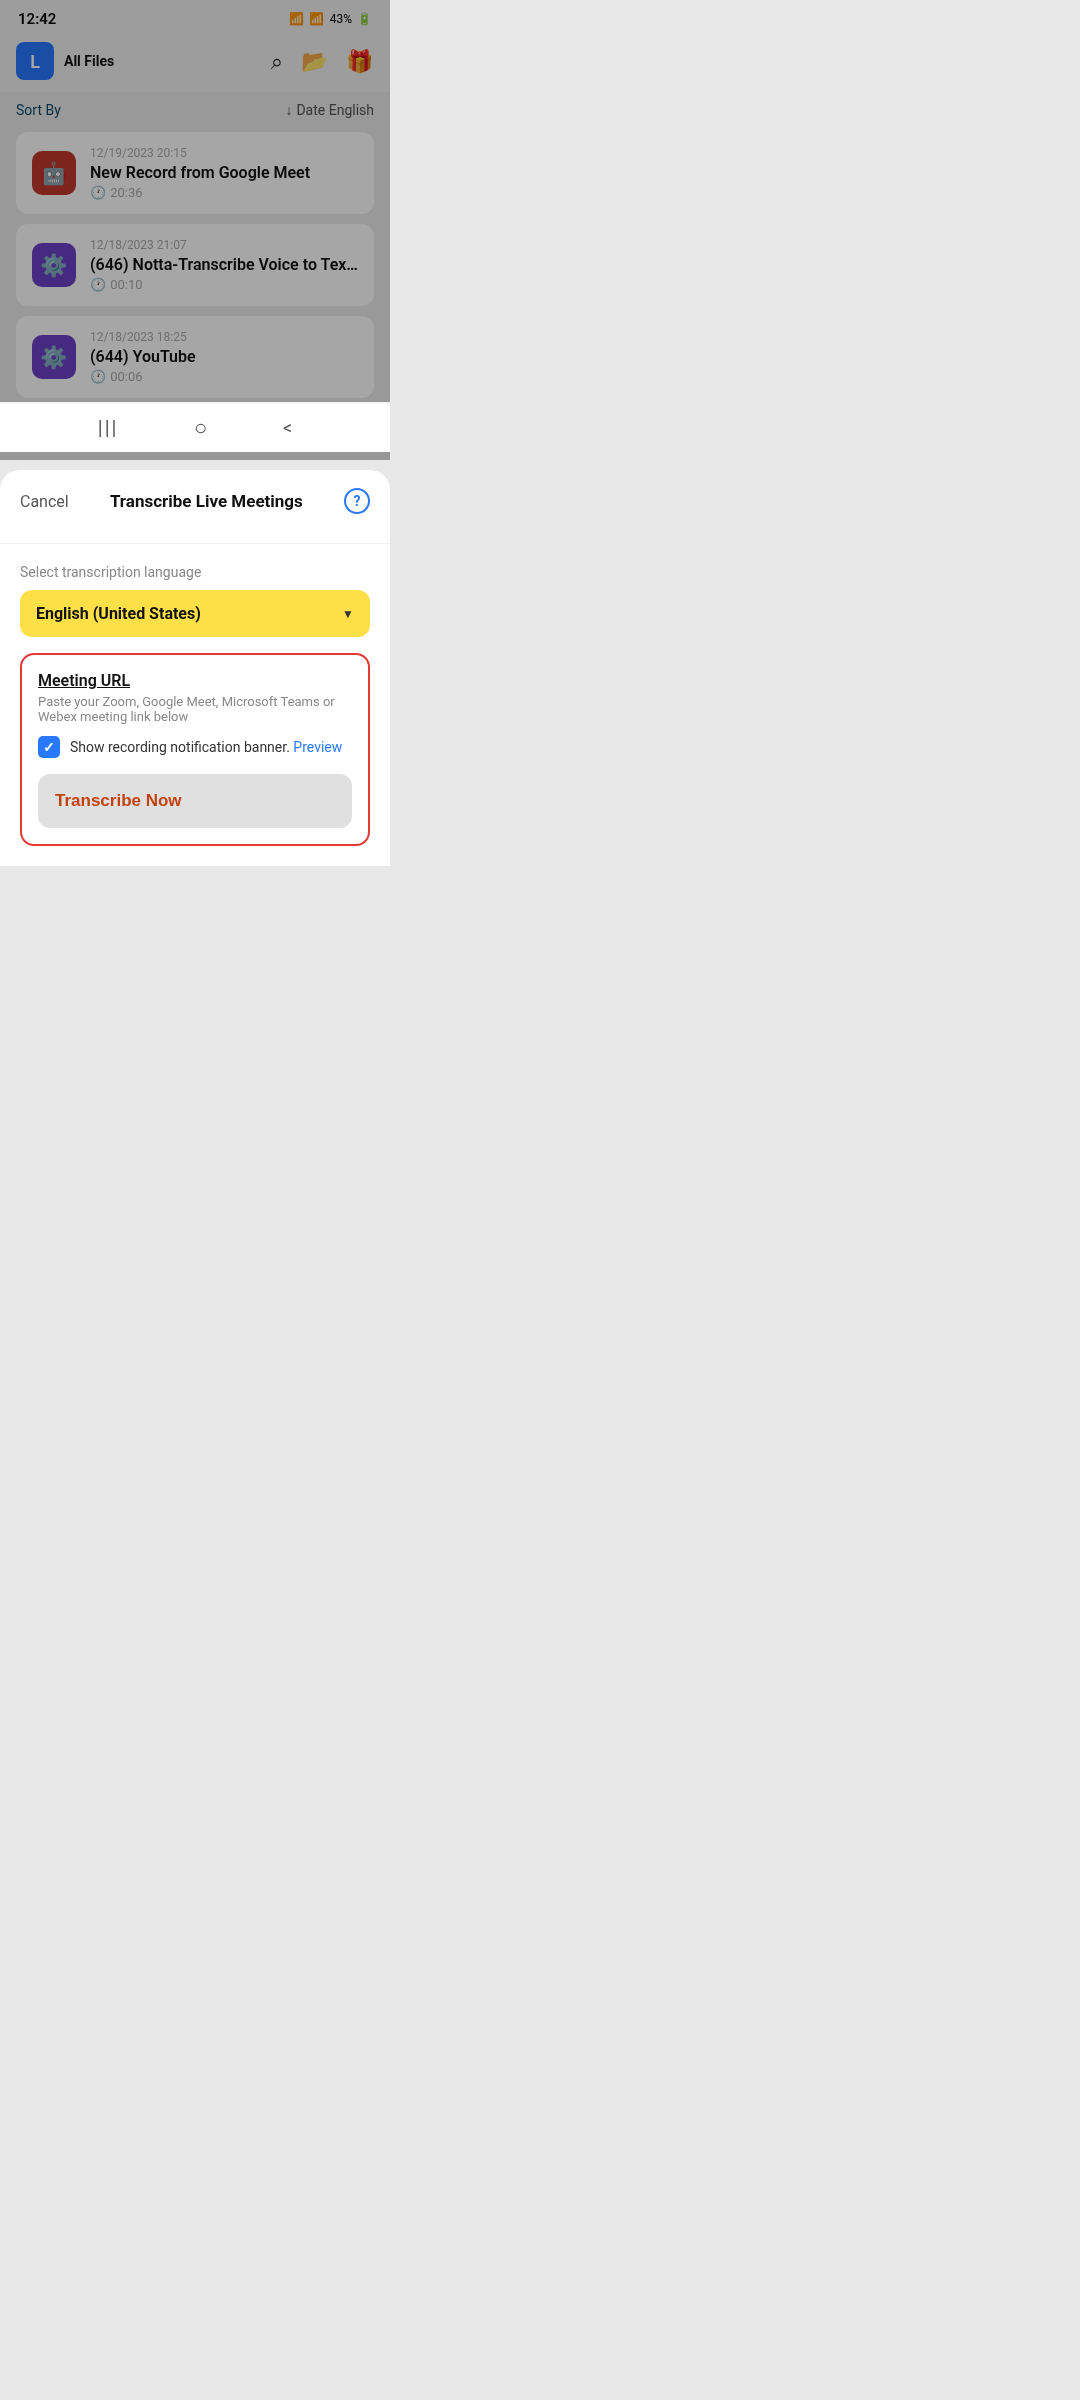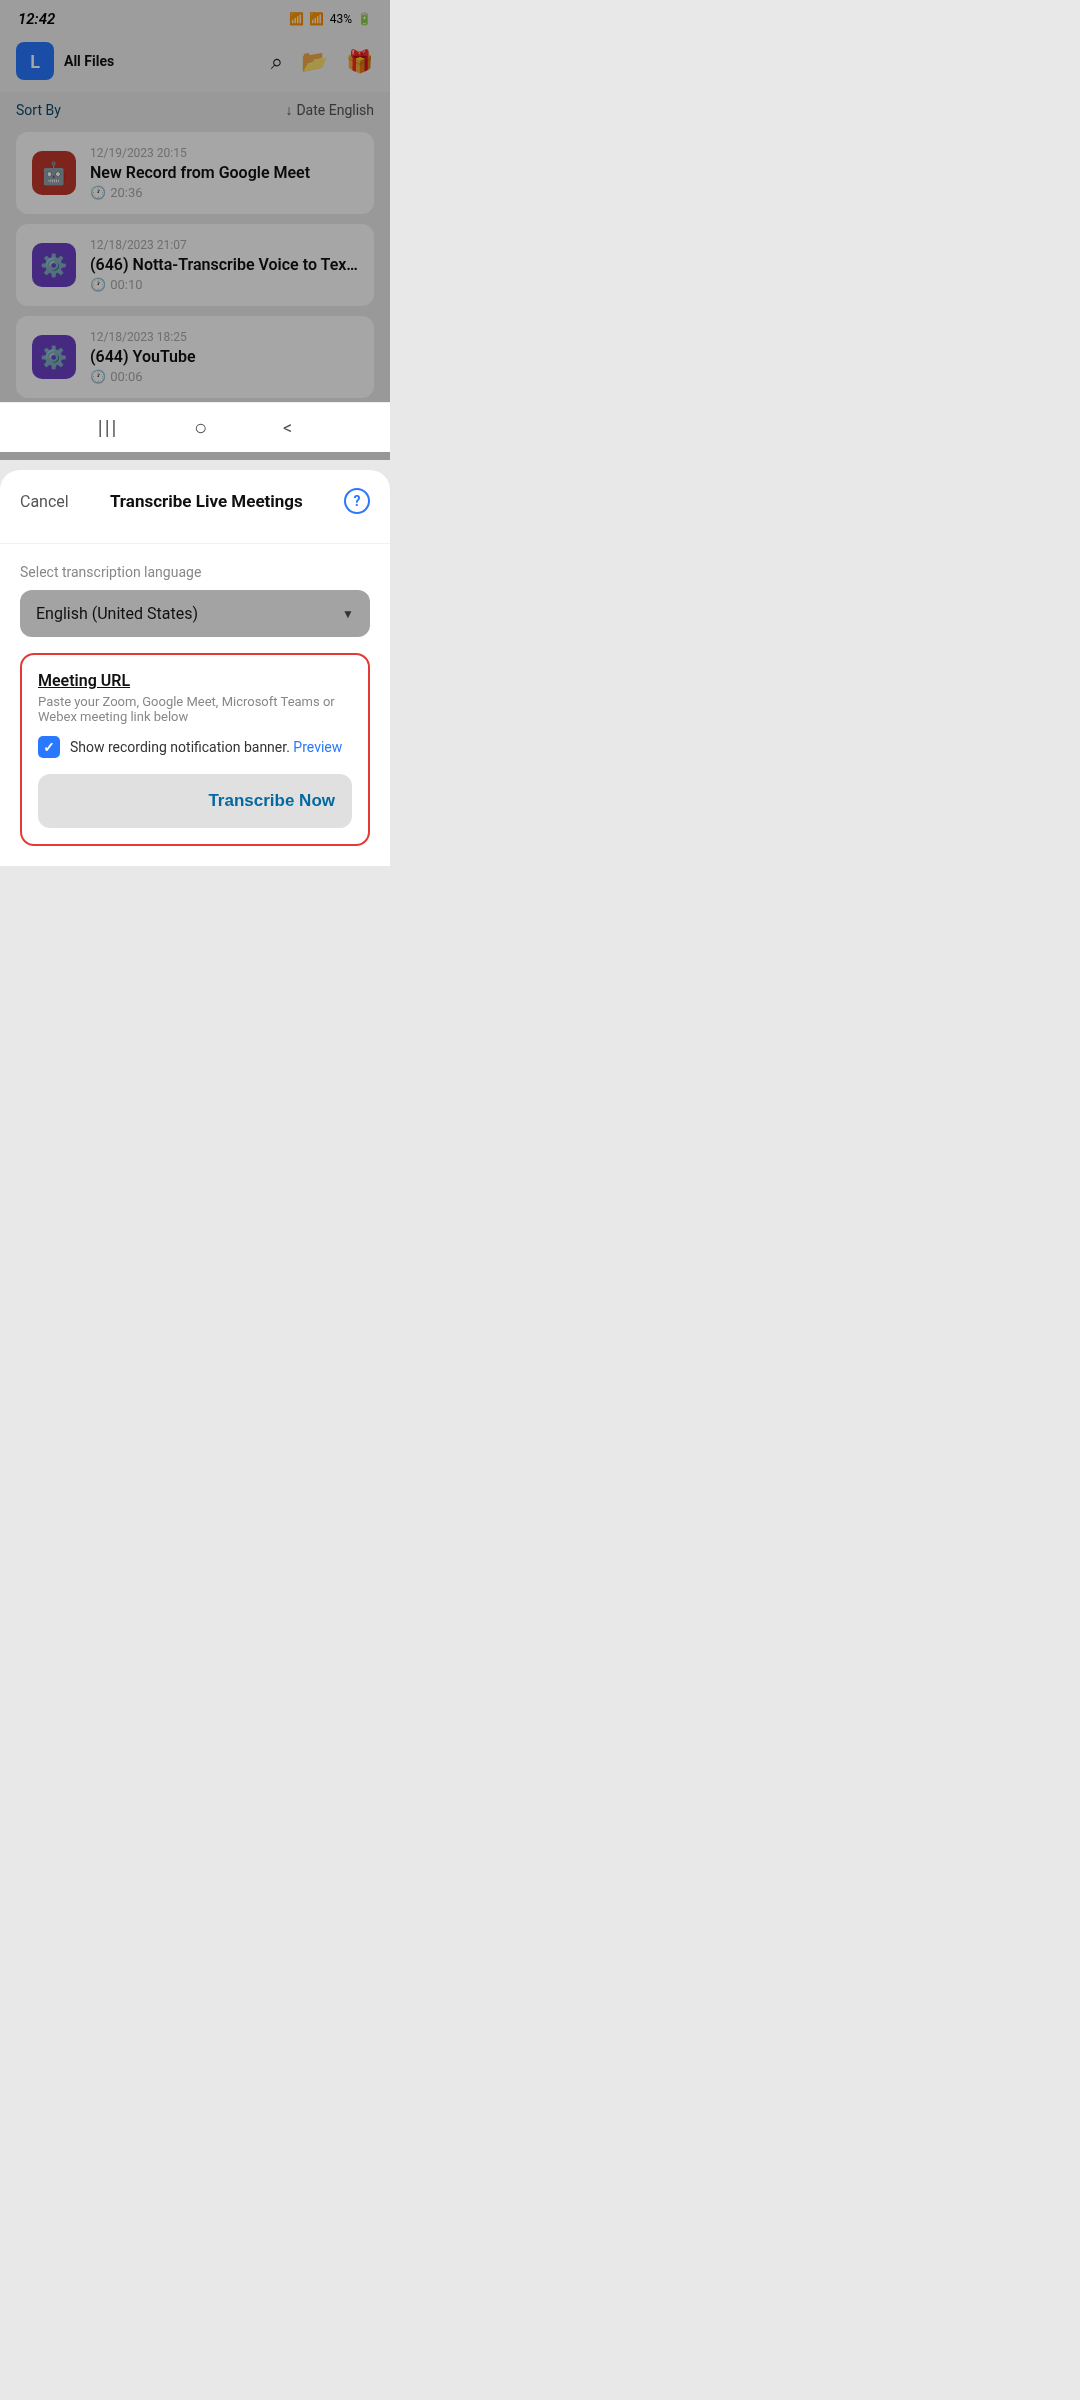--- a/index.html
+++ b/index.html
@@ -19,21 +19,20 @@
       display: flex;
       justify-content: space-between;
       align-items: center;
       padding: 10px 18px 6px;
       background: #f2f2f2;
     }
     .status-time {
       font-size: 15px;
       font-weight: 600;
       color: #000;
-      font-style: italic;
     }
     .status-icons {
       display: flex;
       align-items: center;
       gap: 5px;
       font-size: 12px;
       color: #000;
     }
 
     
@@ -210,24 +209,25 @@
     .lang-label {
       font-size: 14px;
       color: #888;
       margin-bottom: 10px;
     }
     .lang-select-inner {
       display: flex;
       align-items: center;
       justify-content: space-between;
       width: 100%;
-      background: #a3a3a3;
+      background: #fde047;
       border-radius: 12px;
       padding: 14px 16px;
       margin-bottom: 16px;
+      font-weight: bold;
     }
     .lang-select-text {
       font-size: 16px;
       color: #111;
     }
     .lang-dropdown-arrow {
       font-size: 12px;
       color: #333;
     }
 
@@ -296,22 +296,22 @@
     }
 
     .transcribe-btn {
       width: 100%;
       background: #e0e0e0;
       border: none;
       border-radius: 12px;
       padding: 17px;
       font-size: 17px;
       font-weight: 600;
-      color: #0369a1;
-      text-align: right;
+      color: #c2410c;
+      text-align: left;
     }
 
     
     .arrow-container {
       position: absolute;
       top: 540px;
       right: 60px;
       pointer-events: none;
     }
     .red-arrow {

